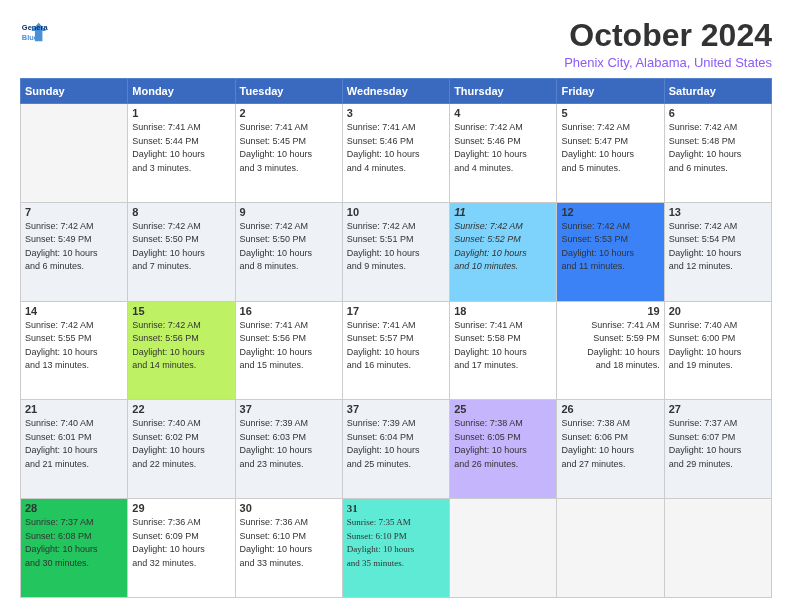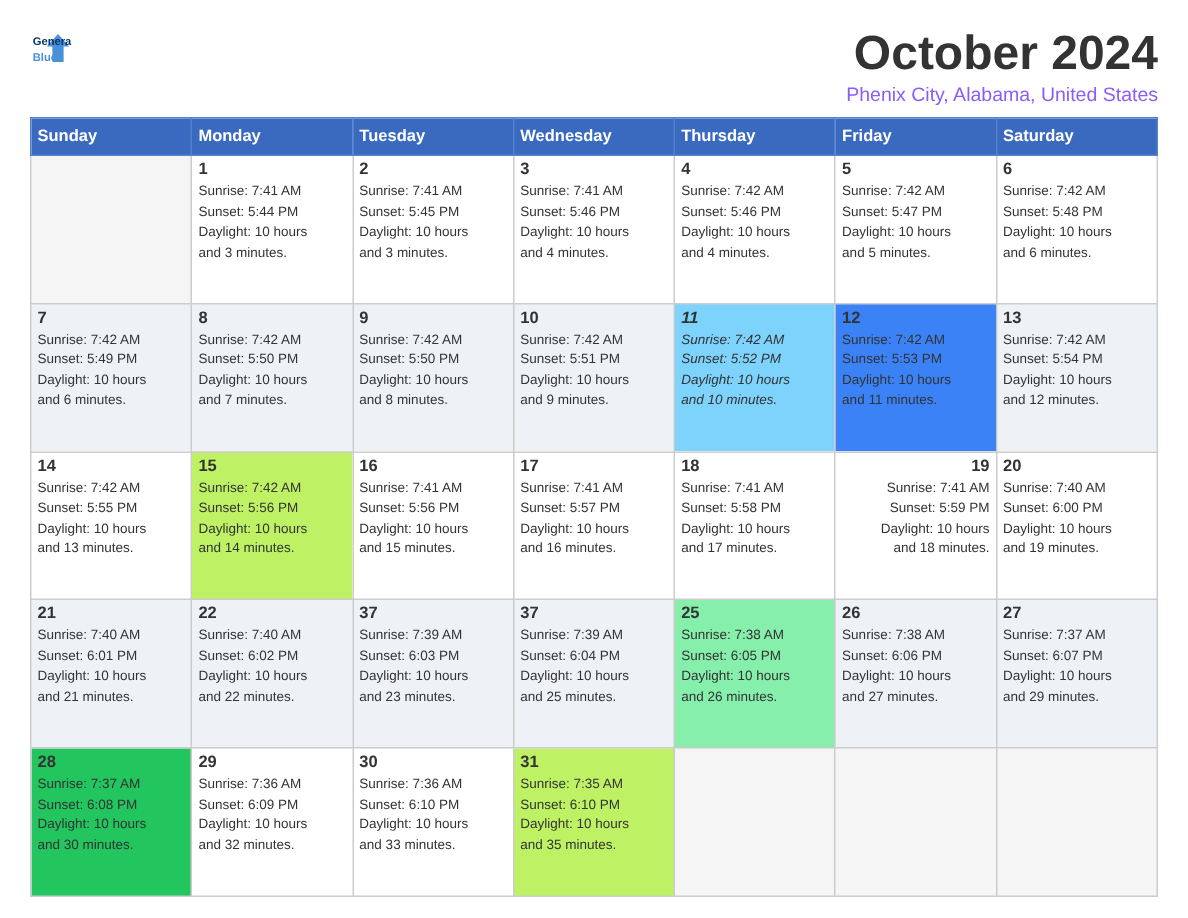--- a/index.html
+++ b/index.html
@@ -294,21 +294,21 @@
 Daylight: 10 hours
 and 23 minutes.</div>
           </td>
           <td style="background: rgb(238, 242, 247);">
             <span class="day-num">37</span>
             <div class="day-info" style="white-space: pre-line;">Sunrise: 7:39 AM
 Sunset: 6:04 PM
 Daylight: 10 hours
 and 25 minutes.</div>
           </td>
-          <td style="background: #86efac;">
+          <td style="background: #c4b5fd;">
             <span class="day-num">25</span>
             <div class="day-info" style="white-space: pre-line;">Sunrise: 7:38 AM
 Sunset: 6:05 PM
 Daylight: 10 hours
 and 26 minutes.</div>
           </td>
           <td style="background: rgb(238, 242, 247);">
             <span class="day-num">26</span>
             <div class="day-info" style="white-space: pre-line;">Sunrise: 7:38 AM
 Sunset: 6:06 PM
@@ -338,21 +338,21 @@
 Daylight: 10 hours
 and 32 minutes.</div>
           </td>
           <td style="background: rgb(255, 255, 255);">
             <span class="day-num">30</span>
             <div class="day-info" style="white-space: pre-line;">Sunrise: 7:36 AM
 Sunset: 6:10 PM
 Daylight: 10 hours
 and 33 minutes.</div>
           </td>
-          <td style="background: #bef264;">
+          <td style="background: #5eead4; font-family: Liberation Serif, serif;">
             <span class="day-num">31</span>
             <div class="day-info" style="white-space: pre-line;">Sunrise: 7:35 AM
 Sunset: 6:10 PM
 Daylight: 10 hours
 and 35 minutes.</div>
           </td>
           <td class="empty" style="background: rgb(245, 245, 245);"></td>
           <td class="empty" style="background: rgb(245, 245, 245);"></td>
           <td class="empty" style="background: rgb(245, 245, 245);"></td>
         </tr>

